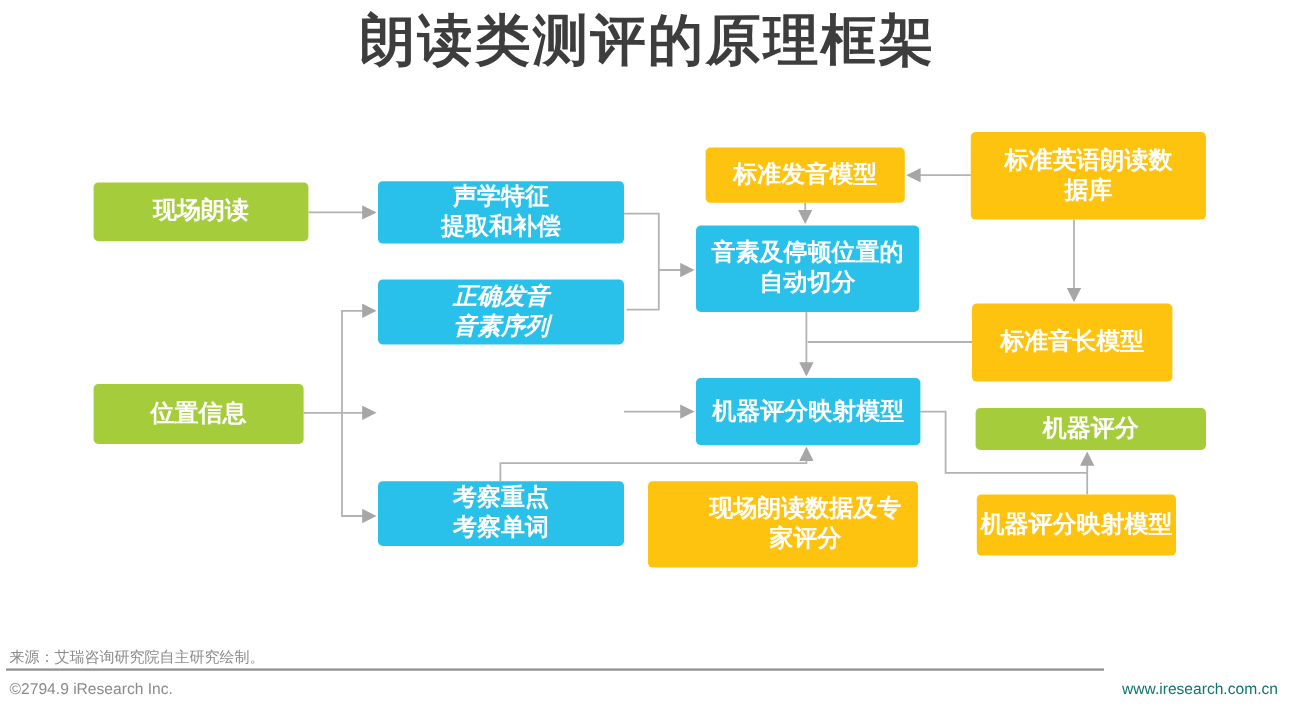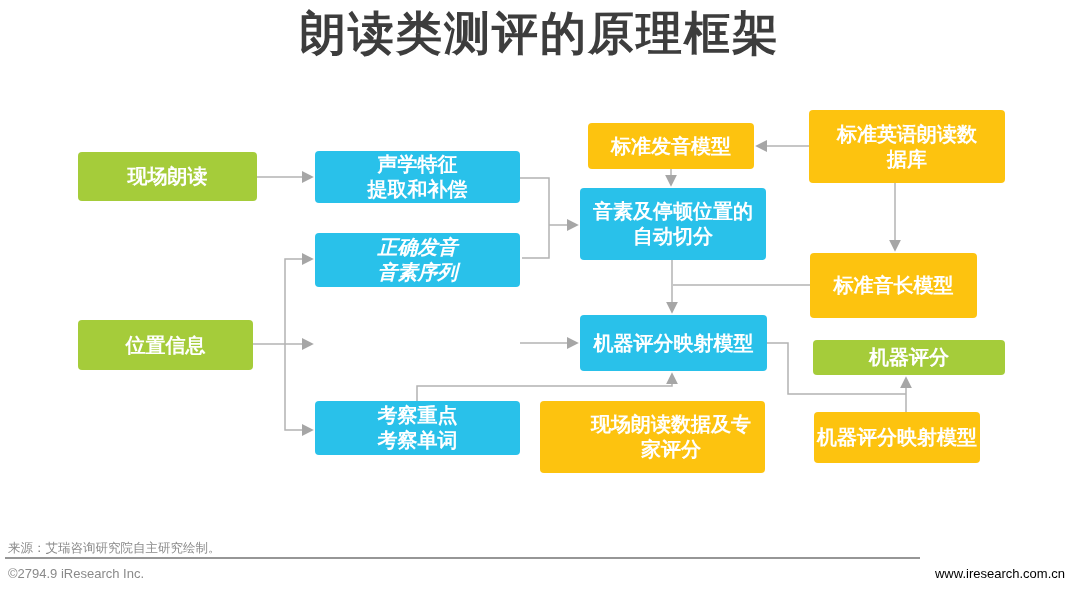--- a/index.html
+++ b/index.html
@@ -24,21 +24,21 @@
   .footer-source{
     position:absolute;left:8px;top:540px;font-size:12.5px;color:#8a8a8a;z-index:1;
   }
   .footer-divider{
     position:absolute;left:5px;top:557px;width:915px;height:2px;background:#969696;z-index:1;
   }
   .footer-copyright{
     position:absolute;left:8px;top:566px;font-size:13px;color:#8a8a8a;z-index:1;
   }
   .footer-website{
-    position:absolute;right:15px;top:566px;font-size:13px;color:#000000;z-index:1;
+    position:absolute;right:15px;top:566px;font-size:13px;color:#0f766e;z-index:1;
   }
 </style>
 </head>
 <body>
 
 <div id="canvas">
 
   <div class="page-title">朗读类测评的原理框架</div>
 
   <svg id="connectors" width="1080" height="591">

